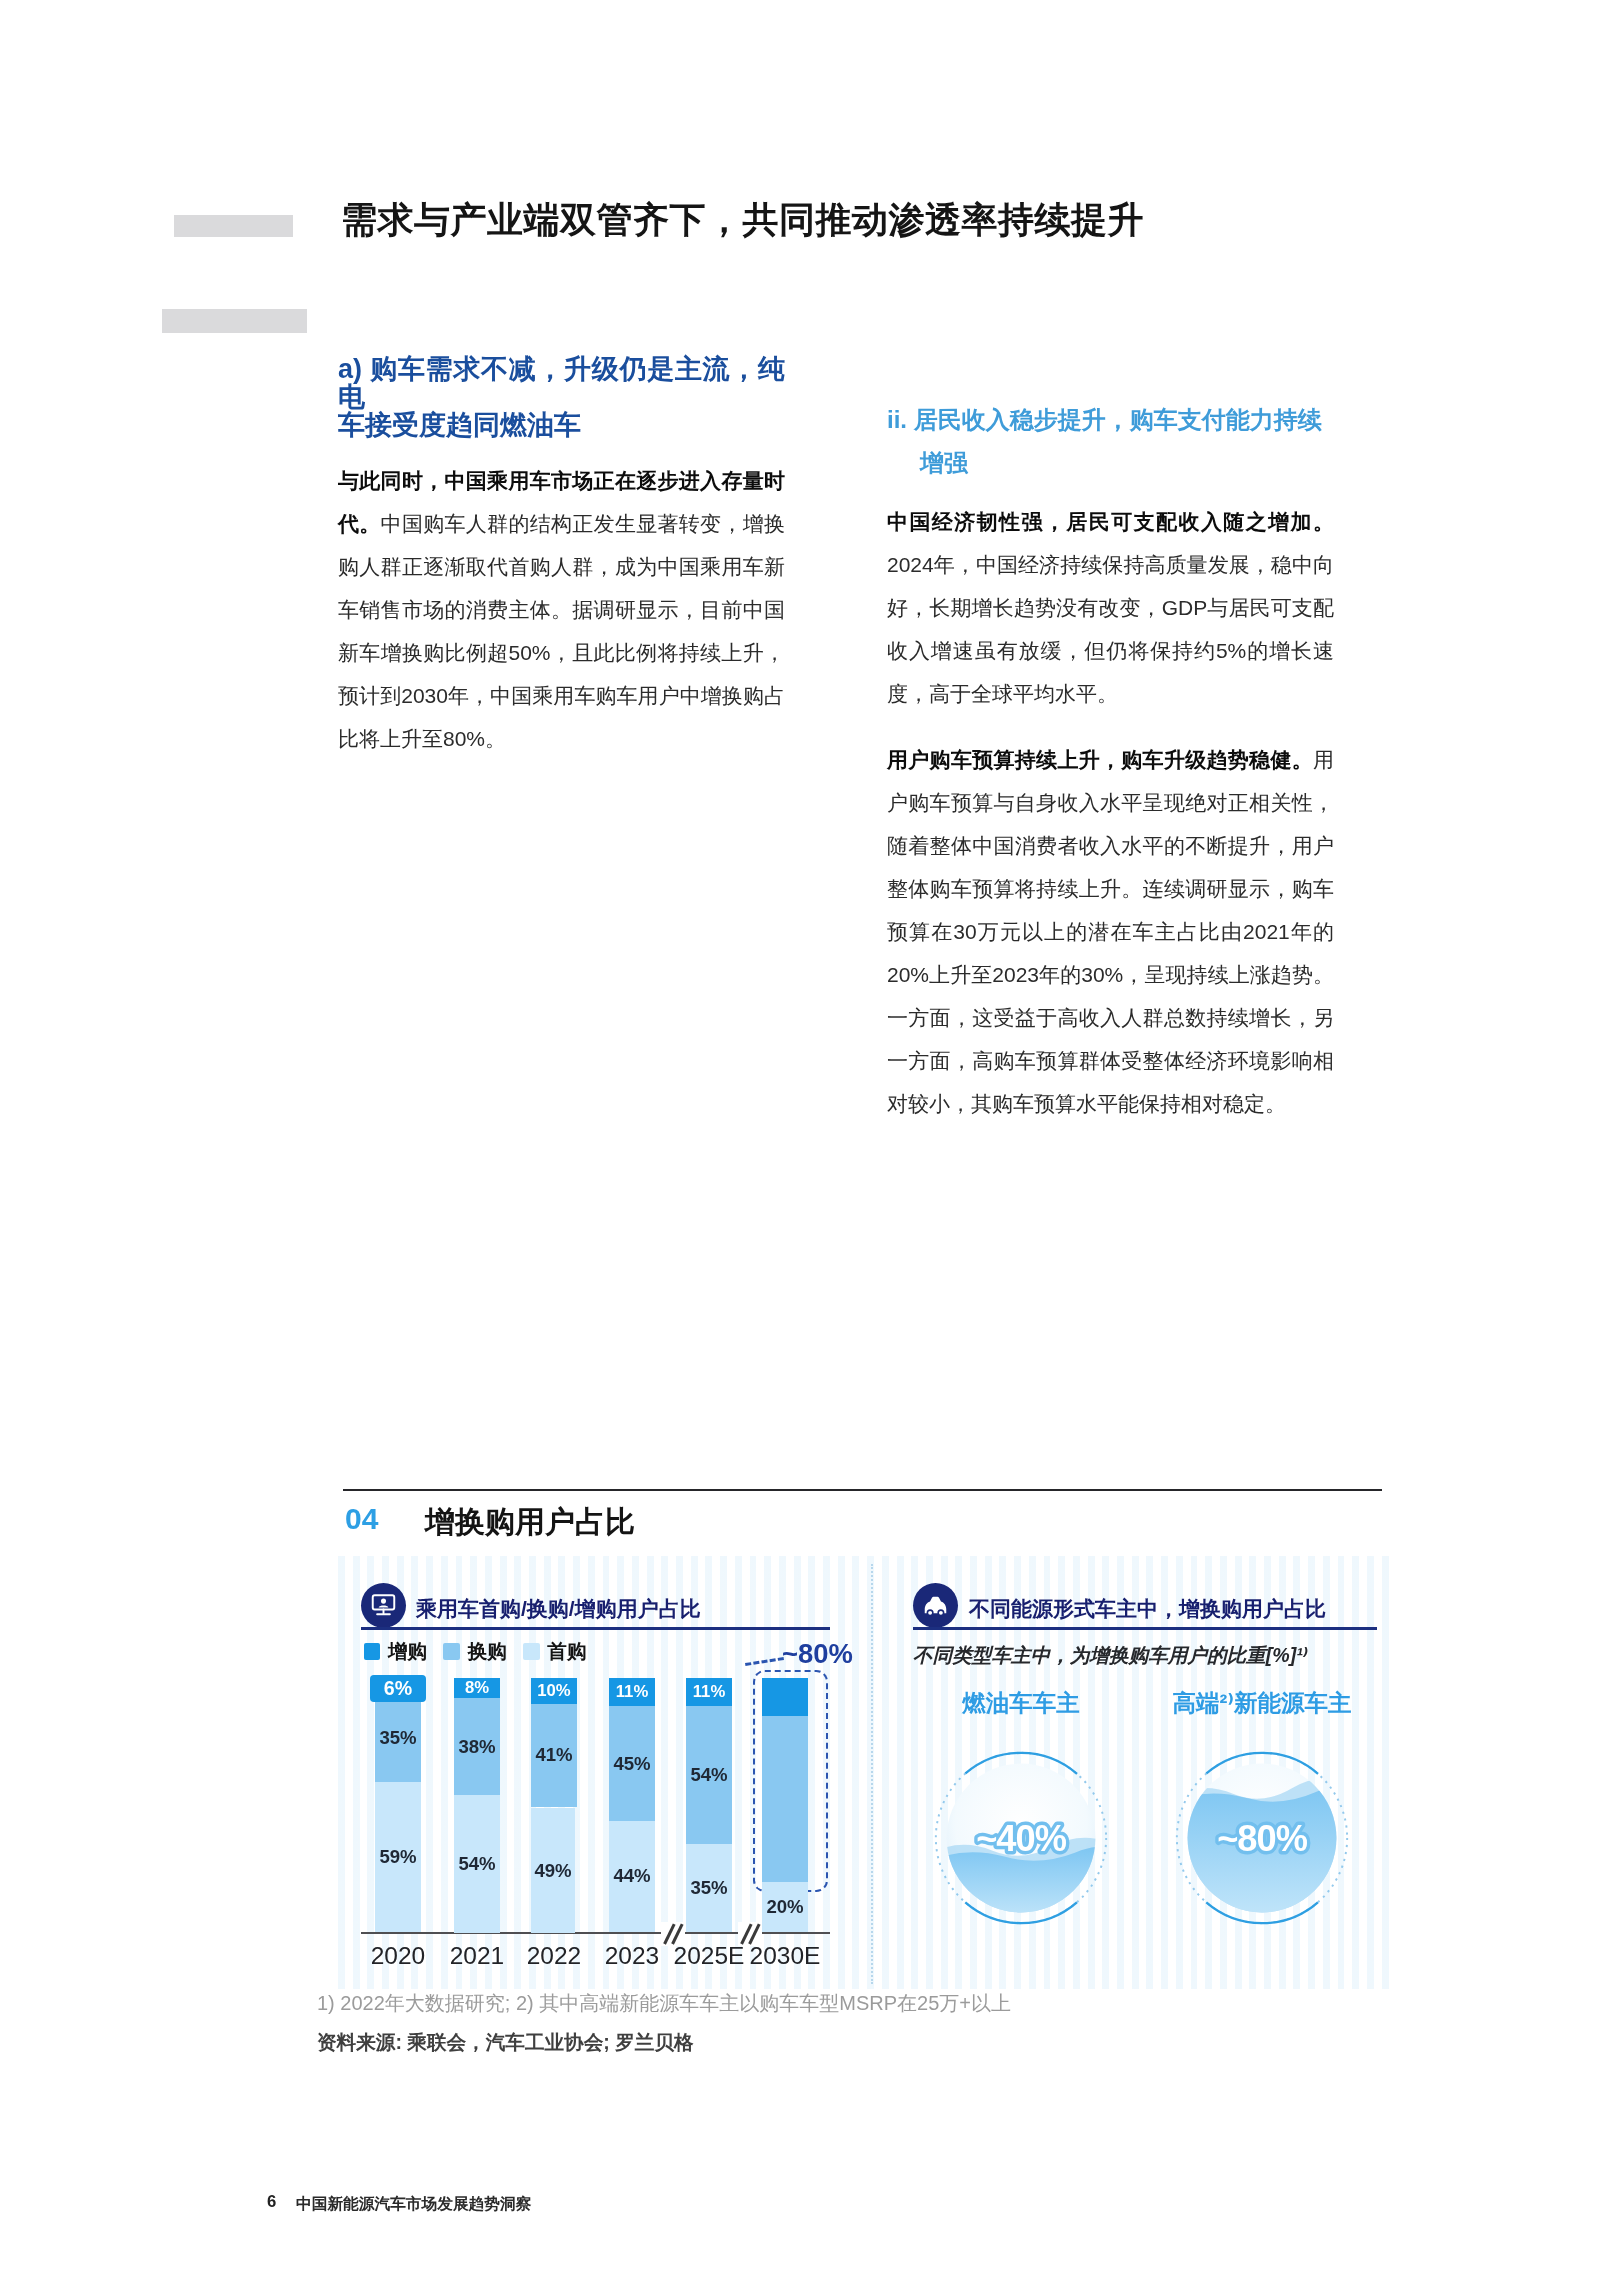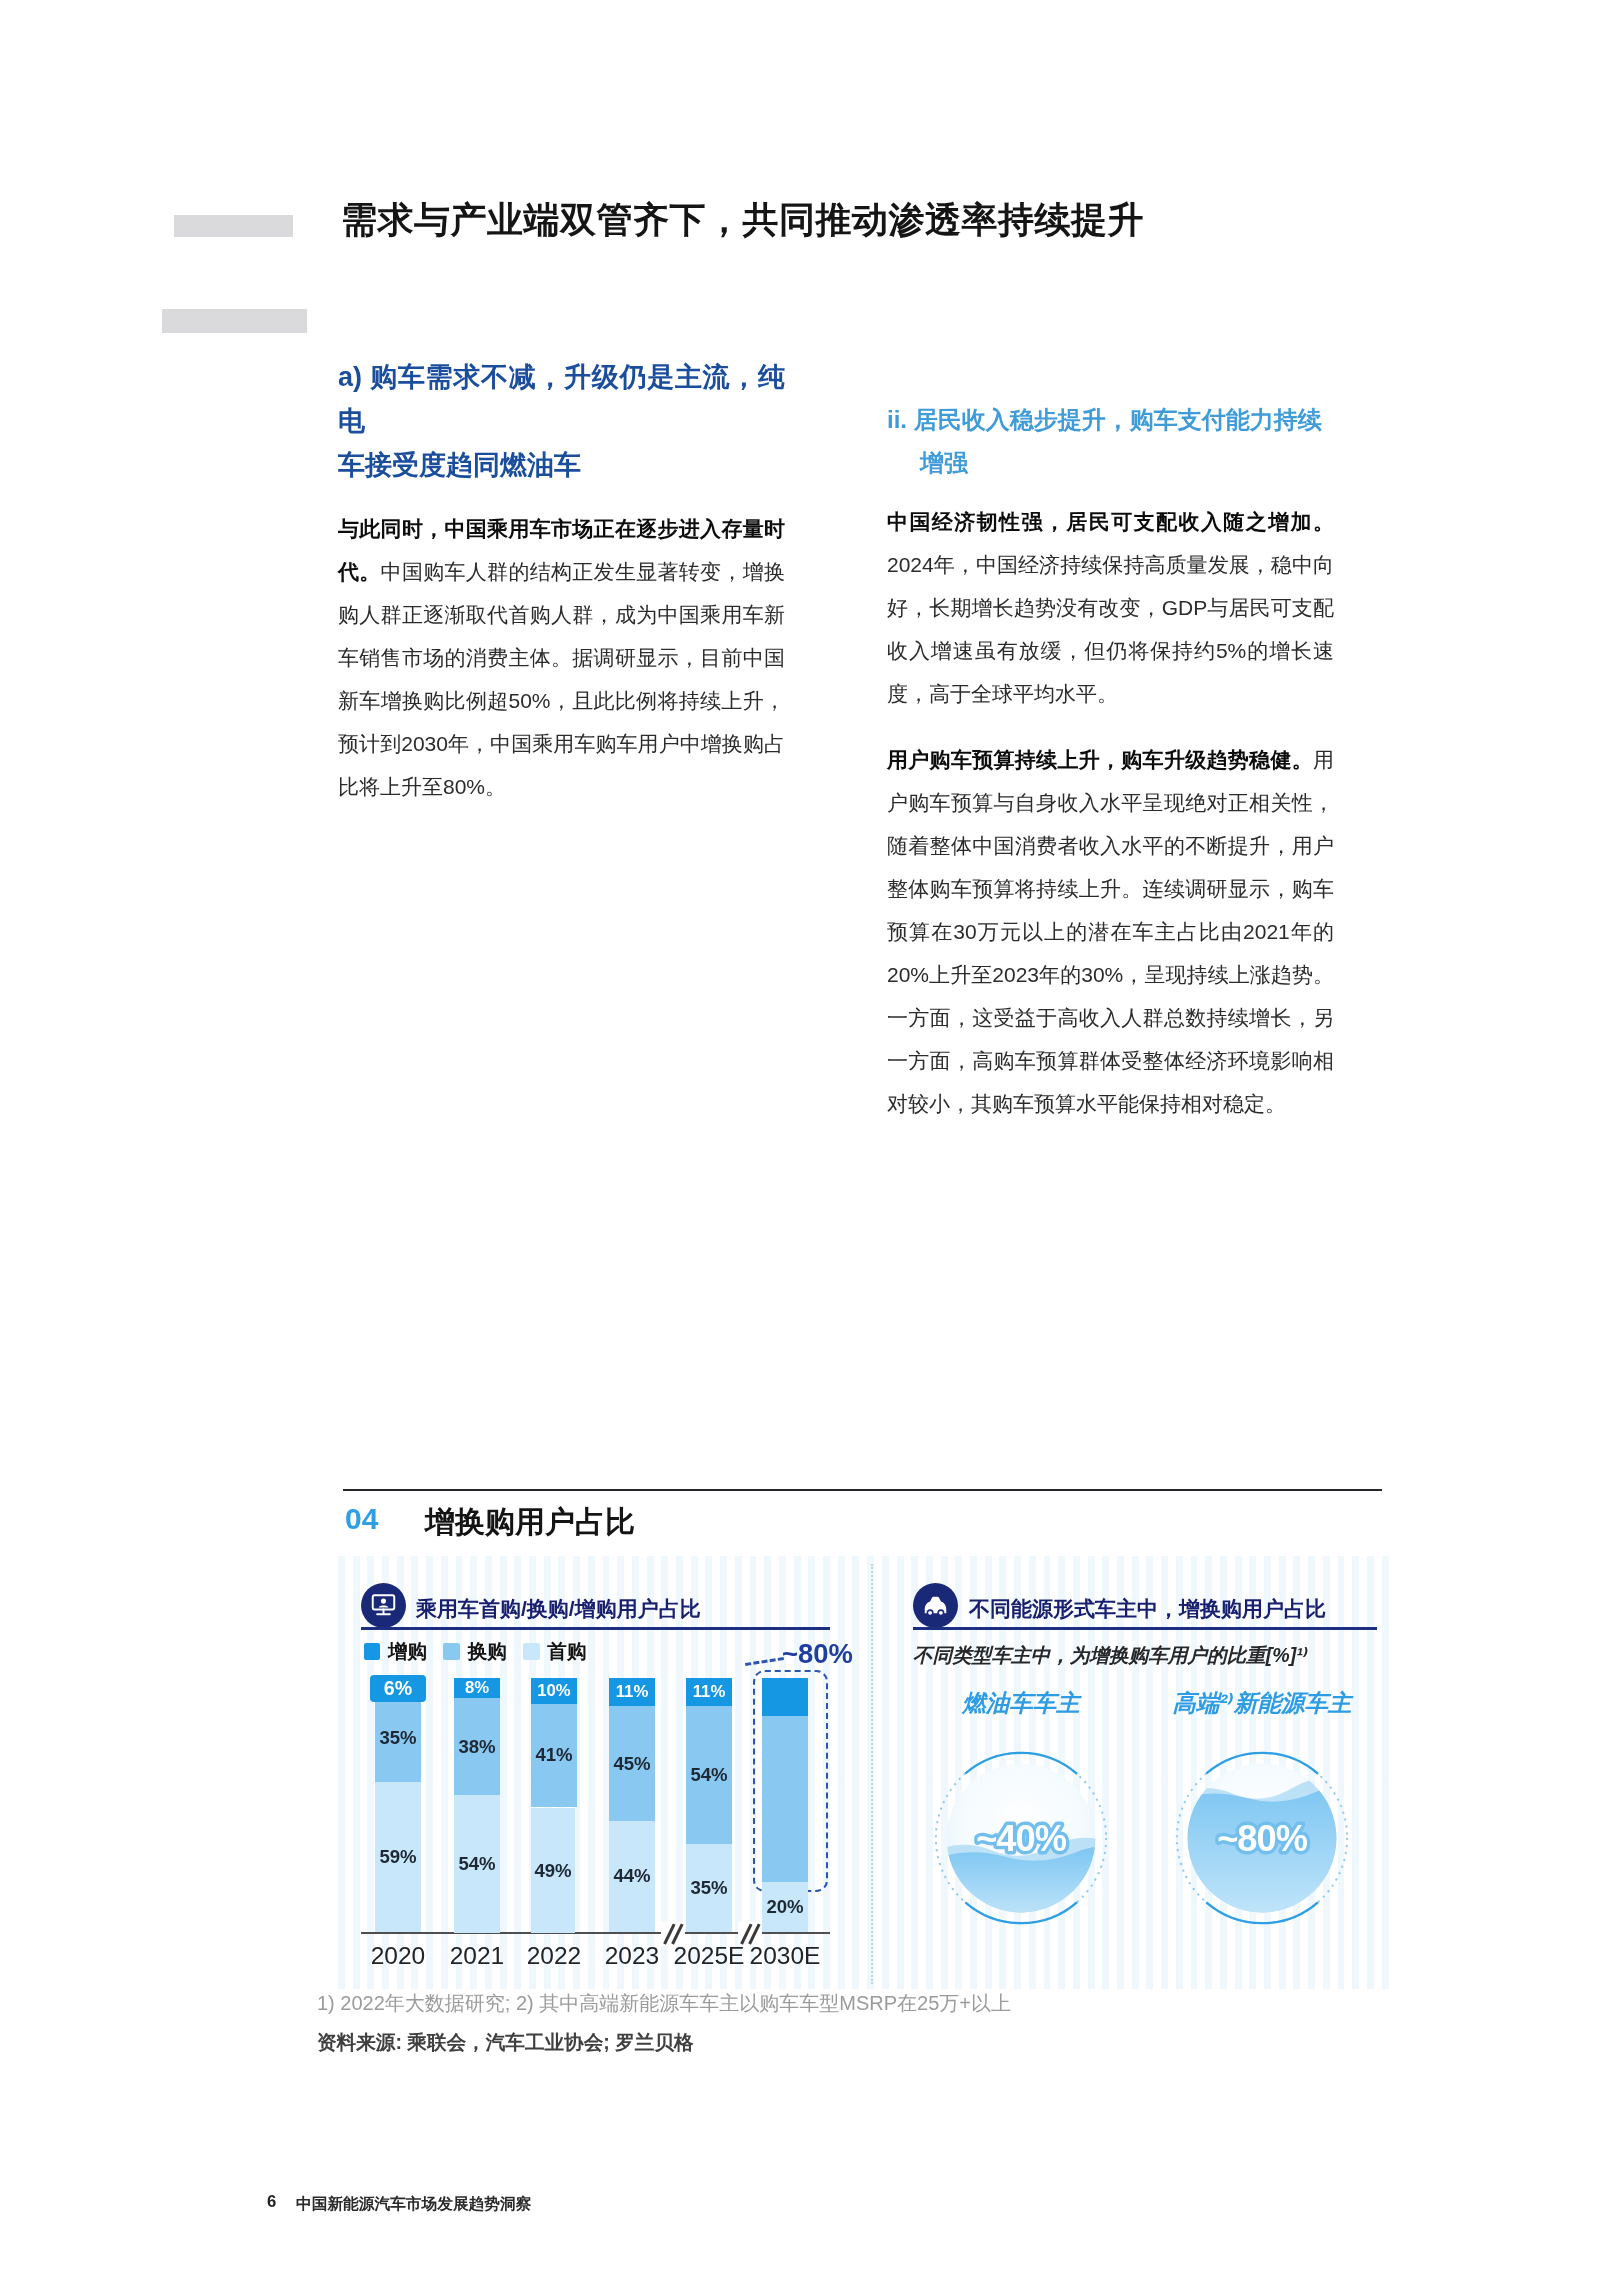--- a/index.html
+++ b/index.html
@@ -11,21 +11,21 @@
   .deco-bar{position:absolute;background:#dadadc;}
 
   
   .page-title{position:absolute;left:341px;top:196px;font-size:36px;font-weight:800;color:#151515;letter-spacing:0.5px;}
 
   
   .col{position:absolute;width:447px;font-size:21px;line-height:43px;text-align:justify;color:#2b2b2b;}
   .col p{margin:0 0 23.5px 0;}
   .col .b{font-weight:700;color:#0c0c0c;}
   .col .lnk{color:#2e79d6;font-weight:700;}
-  .heading-a{font-size:27px;line-height:44px;font-weight:700;color:#1a4e9d;margin:0 0 19.6px 0;white-space:pre-line;}
+  .heading-a{font-size:27px;line-height:28px;font-weight:700;color:#1a4e9d;margin:0 0 19.6px 0;white-space:pre-line;}
   .heading-sub{font-size:24px;line-height:43px;font-weight:700;color:#3f9cd9;margin:31px 0 15.7px 0;
                padding-left:33px;text-indent:-33px;white-space:pre-line;}
 
   
   .fig-rule{position:absolute;left:343px;top:1489px;width:1039px;height:2px;background:#26262a;}
   .fig-number{position:absolute;left:345px;top:1502px;font-size:30px;font-weight:800;color:#2d9fe4;}
   .fig-title{position:absolute;left:425px;top:1502px;font-size:30px;font-weight:800;color:#141414;}
 
   
   .fig-area{position:absolute;left:338px;top:1556px;width:1057px;height:433px;
@@ -59,21 +59,21 @@
   .axis-break i:first-child{left:6.9px;}
   .axis-break i:last-child{left:14.7px;}
   .dash-box{position:absolute;left:415px;top:114px;width:71px;height:218px;border:2.9px dashed #2b55b0;border-radius:11.8px;}
   .dash-connector{position:absolute;left:407px;top:104px;width:39px;border-top:3.4px dashed #2b55b0;transform:rotate(-9deg);}
   .anno-80{position:absolute;left:444px;top:82px;font-size:27.4px;font-weight:800;color:#1f3f9f;}
 
   
   .panel-divider{position:absolute;left:533px;top:7.8px;height:420px;border-left:2px dotted #b7d7ec;}
 
   
-  .gauge-group-label{position:absolute;transform:translateX(-50%);font-size:23.5px;font-weight:800;color:#2e9ce4;white-space:nowrap;font-style:italic;}
+  .gauge-group-label{position:absolute;transform:translateX(-50%);font-size:23.5px;font-weight:800;color:#2e9ce4;white-space:nowrap;}
   .gauge-val{font-size:37px;font-weight:800;fill:#ffffff;stroke:#72bfee;stroke-width:7px;paint-order:stroke;stroke-linejoin:round;letter-spacing:-1px;}
 
   
   .fig-footnote{position:absolute;left:317px;top:1990px;font-size:20px;color:#9b9b9b;}
   .fig-source{position:absolute;left:317px;top:2029px;font-size:19.6px;color:#3f3f3f;font-weight:600;}
 
   
   .footer-pagenum{position:absolute;left:267px;top:2192px;font-size:16.7px;font-weight:700;color:#222;}
   .footer-pub{position:absolute;left:296px;top:2194px;font-size:15.7px;font-weight:600;color:#2a2a2a;}
 </style>

